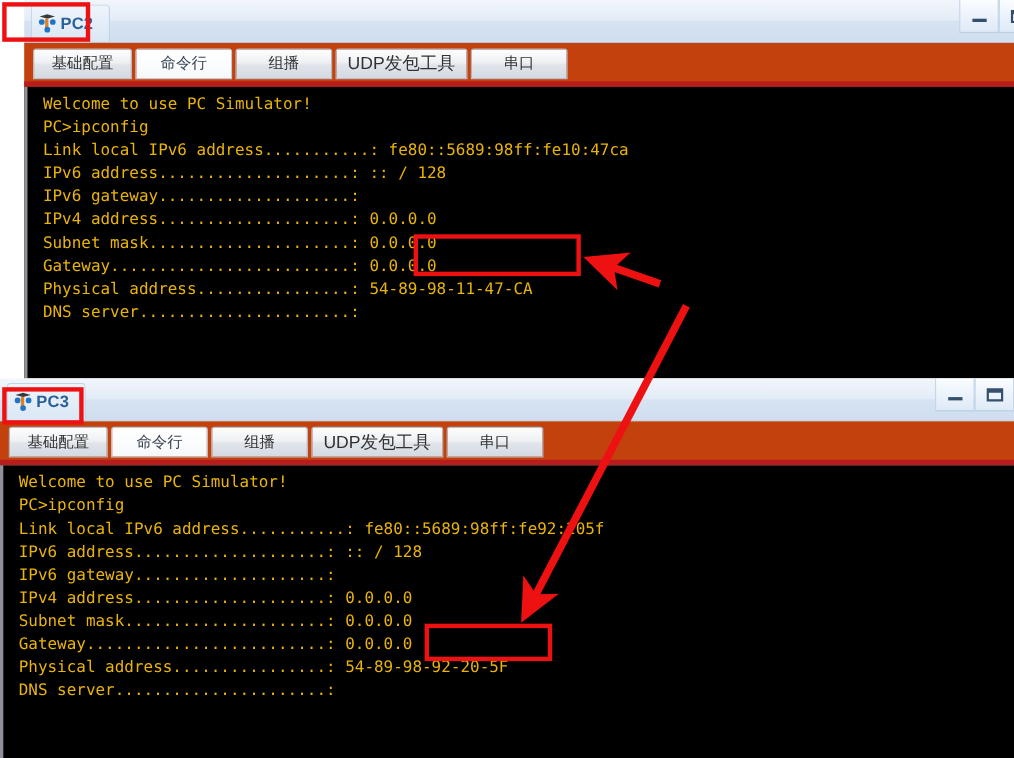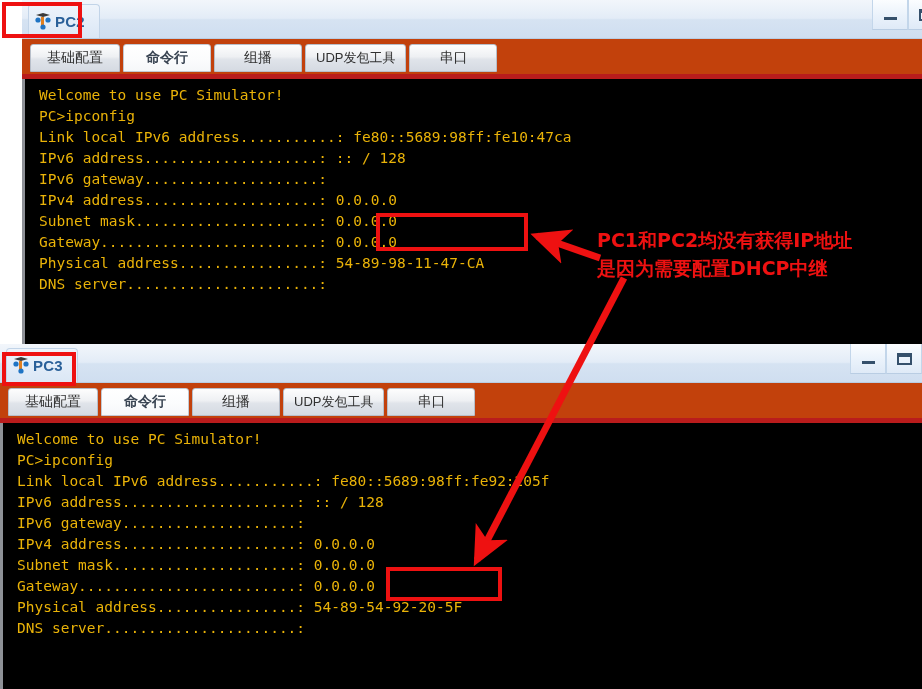--- a/index.html
+++ b/index.html
@@ -119,23 +119,22 @@
     background: linear-gradient(to bottom, #fdfdfd 0%, #eef0f3 45%, #e0e4ea 55%, #d5dae2 100%);
     border: 1px solid #b7bec9;
     border-radius: 3px 3px 0 0;
     min-width: 88px;
     white-space: nowrap;
   }
   .tab.active {
     background: linear-gradient(to bottom, #ffffff 0%, #fbfcfd 55%, #f5f7f9 100%);
     color: #3b4654;
     border-color: #c3c9d3;
-    font-weight: bold;
-  }
-  .tab.small { font-size: 13px; min-width: 100px; padding: 0 10px; }
+  }
+  .tab.small { font-size: 16px; min-width: 100px; padding: 0 10px; }
 
   
   .terminal {
     position: relative;
     background: #000000;
     border-left: 3px solid #8e9197;
     box-sizing: border-box;
     padding: 6px 0 0 14px;
     overflow: hidden;
   }
@@ -268,21 +267,21 @@
     <div class="term-line">Welcome to use PC Simulator!</div>
     <div class="term-line blank"></div>
     <div class="term-line">PC&gt;ipconfig</div>
     <div class="term-line blank"></div>
     <div class="term-line">Link local IPv6 address...........: fe80::5689:98ff:fe92:205f</div>
     <div class="term-line">IPv6 address....................: :: / 128</div>
     <div class="term-line">IPv6 gateway....................:</div>
     <div class="term-line">IPv4 address....................: 0.0.0.0</div>
     <div class="term-line">Subnet mask.....................: 0.0.0.0</div>
     <div class="term-line">Gateway.........................: 0.0.0.0</div>
-    <div class="term-line">Physical address................: 54-89-54-92-20-5F</div>
+    <div class="term-line">Physical address................: 54-89-98-92-20-5F</div>
     <div class="term-line">DNS server......................:</div>
   </div>
 </div>
 
 <div class="anno-layer">
 
   <div class="red-box red-box-title-pc2"></div>
   <div class="red-box red-box-ip-pc2"></div>
   <div class="red-box red-box-title-pc3"></div>
   <div class="red-box red-box-ip-pc3"></div>
@@ -292,17 +291,13 @@
       <marker id="ah" markerWidth="6" markerHeight="6" refX="4.6" refY="3" orient="auto">
         <path d="M0,0.4 L5.6,3 L0,5.6 L1.4,3 Z" fill="#ee1111"></path>
       </marker>
     </defs>
 
     <line x1="600" y1="258" x2="537" y2="236" stroke="#ee1111" stroke-width="7" marker-end="url(#ah)"></line>
 
     <line x1="624" y1="278" x2="477" y2="560" stroke="#ee1111" stroke-width="7" marker-end="url(#ah)"></line>
   </svg>
 
-  <div class="anno-text anno-text-main">
-    <div>PC1和PC2均没有获得IP地址</div>
-    <div>是因为需要配置DHCP中继</div>
-  </div>
 </div>
 
 </body></html>

